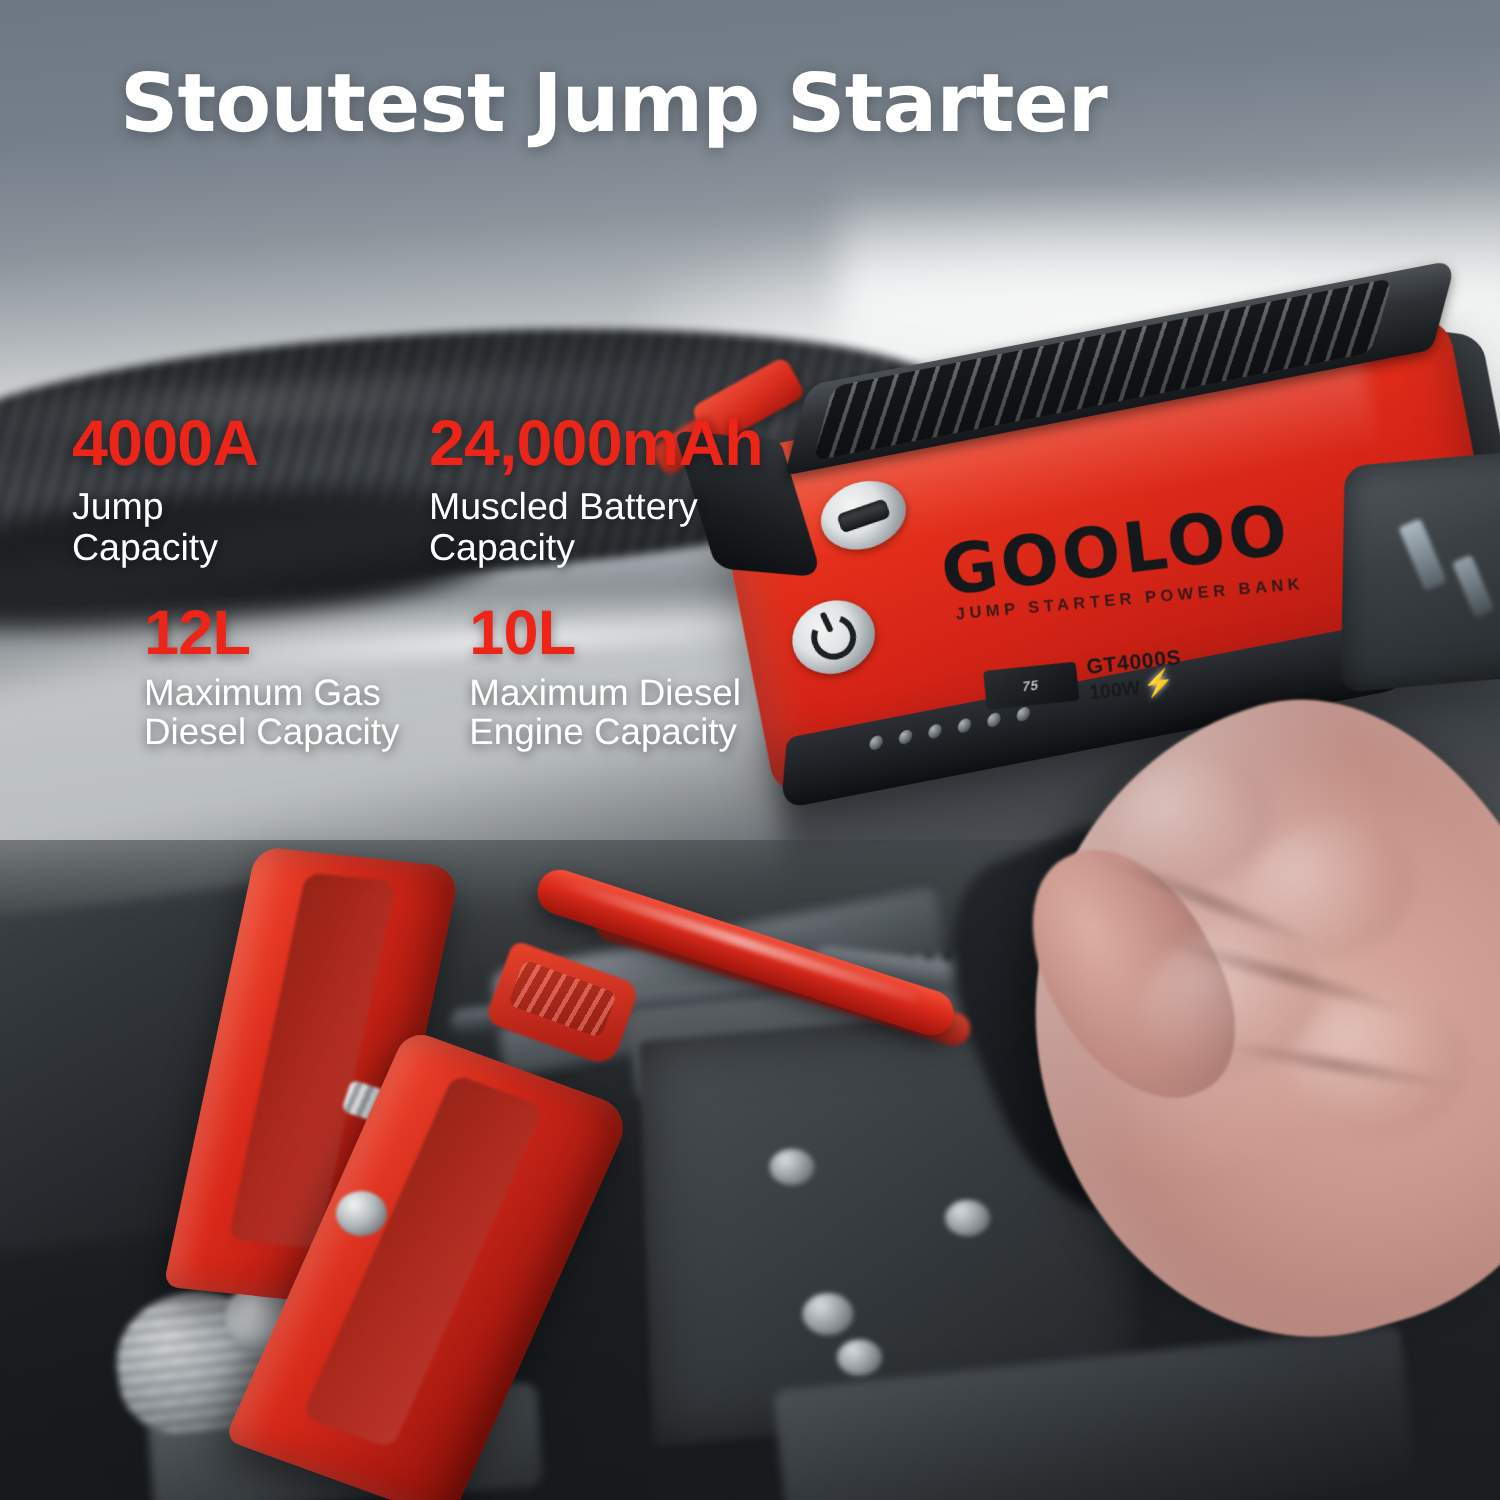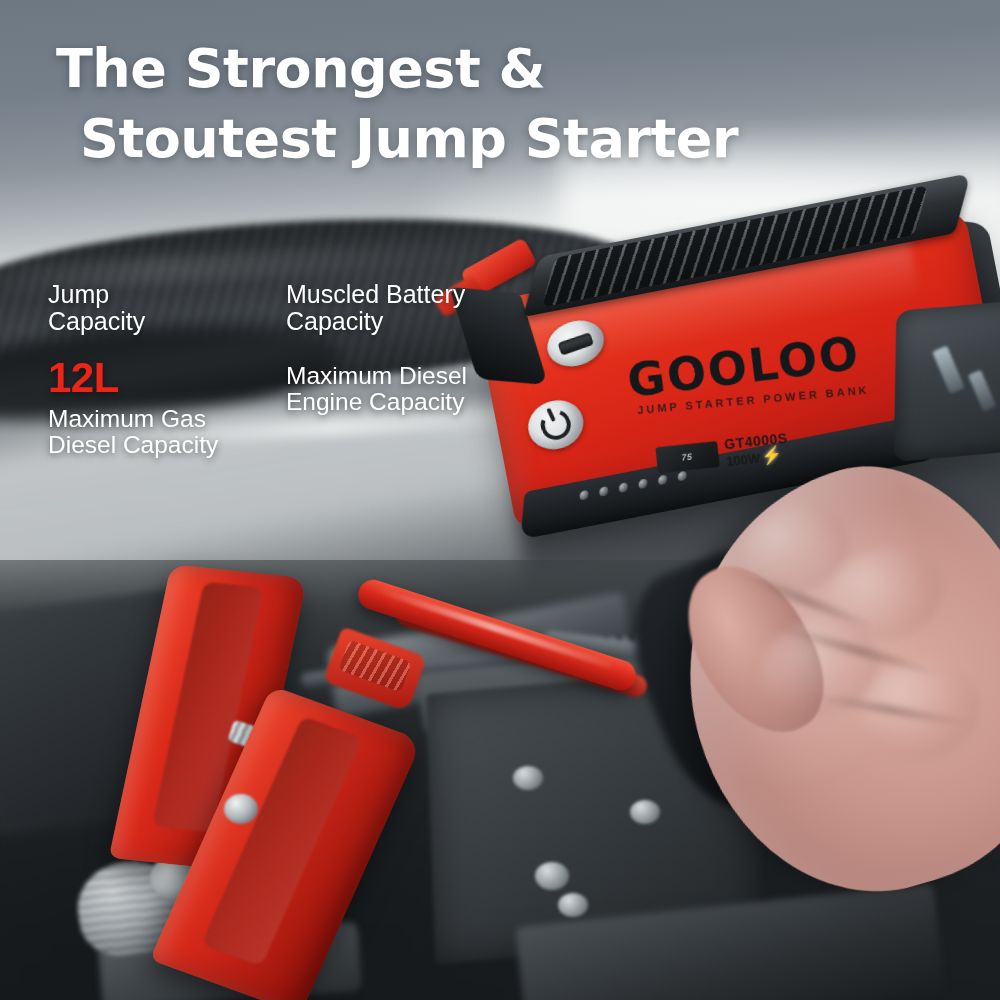--- a/index.html
+++ b/index.html
@@ -525,21 +525,21 @@
     font-size:33px;
     letter-spacing:-.2px;
     text-shadow:0 2px 8px rgba(0,0,0,.35);
   }
 
   .specs {
     position:absolute; left:48px; top:275px;
     width:520px;
   }
   .spec-row { display:flex; }
-  .spec-row.r2 { margin-top:22px; }
+  .spec-row.r2 { margin-top:22px;margin-left:48px; }
   .spec {
     position:relative;
   }
   .spec.s1 { width:238px; }
   .spec.s2 { width:280px; }
   .spec.s3 { width:238px; }
   .spec.s4 { width:280px; }
   .spec-value {
     color:#ed2418;
     font-family:"Liberation Sans", sans-serif;
@@ -664,43 +664,45 @@
   <div class="clamp-pin"></div>
   <div class="clamp-lower"></div>
   <div class="clamp-lower-groove"></div>
   <div class="clamp-rivet"></div>
   <div class="cable-boot"></div>
   <div class="cable-ribs"></div>
 
   <div id="overlay">
 
     <div class="headline">
-      <span class="l1">The Strongest &amp;</span>
       <span class="l2">Stoutest Jump Starter</span>
     </div>
 
 
     <div class="specs">
       <div class="spec-row r1">
         <div class="spec s1">
+          <div class="spec-value">4000A</div>
           <div class="spec-label">Jump
 Capacity</div>
         </div>
         <div class="spec s2">
+          <div class="spec-value">24,000mAh</div>
           <div class="spec-label">Muscled Battery
 Capacity</div>
         </div>
       </div>
       <div class="spec-row r2">
         <div class="spec s3">
           <div class="spec-value">12L</div>
           <div class="spec-label">Maximum Gas
 Diesel Capacity</div>
         </div>
         <div class="spec s4">
+          <div class="spec-value">10L</div>
           <div class="spec-label">Maximum Diesel
 Engine Capacity</div>
         </div>
       </div>
     </div>
 
   </div>
 </div>
 
 </body></html>

